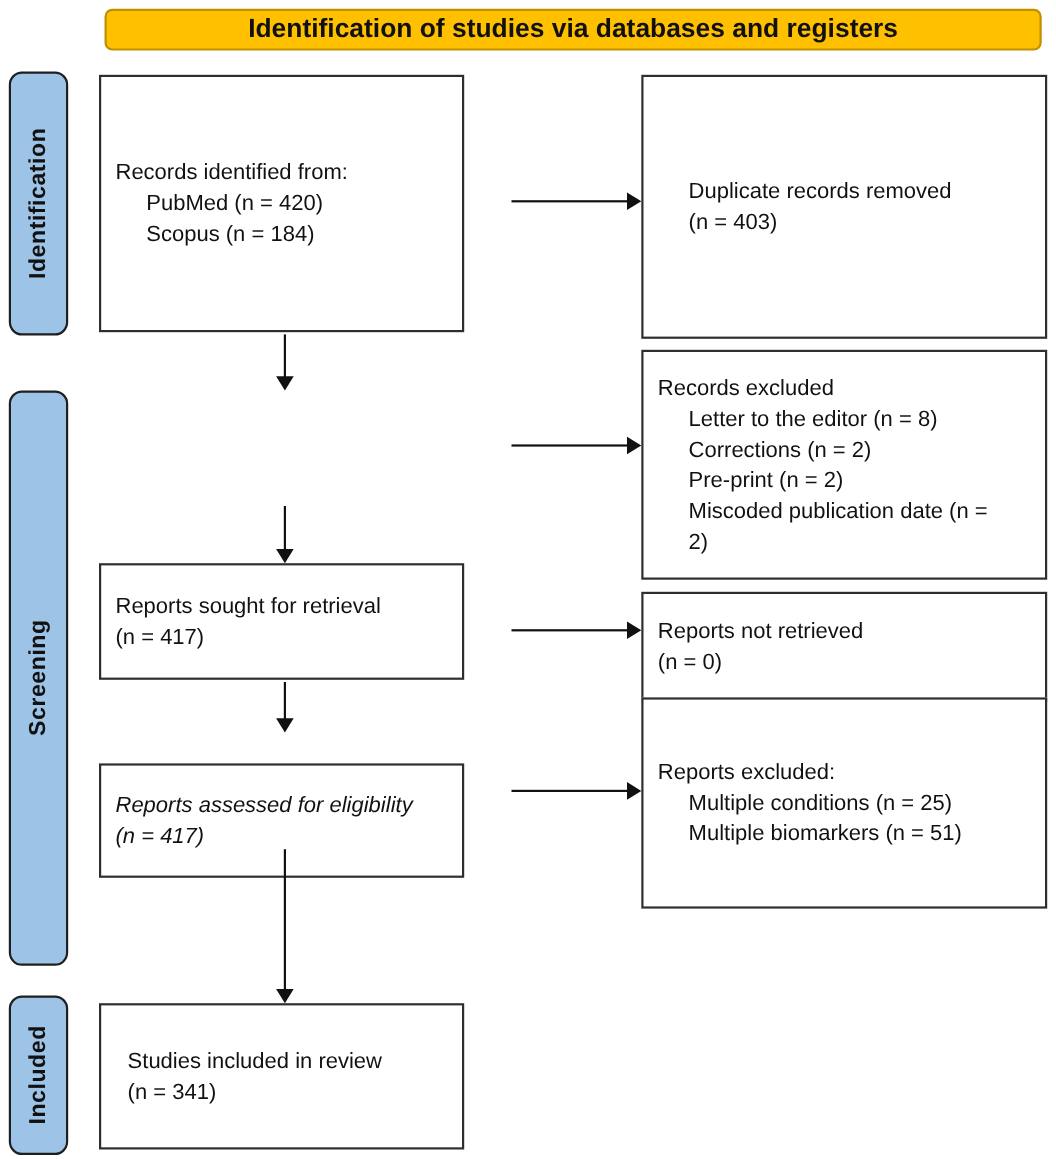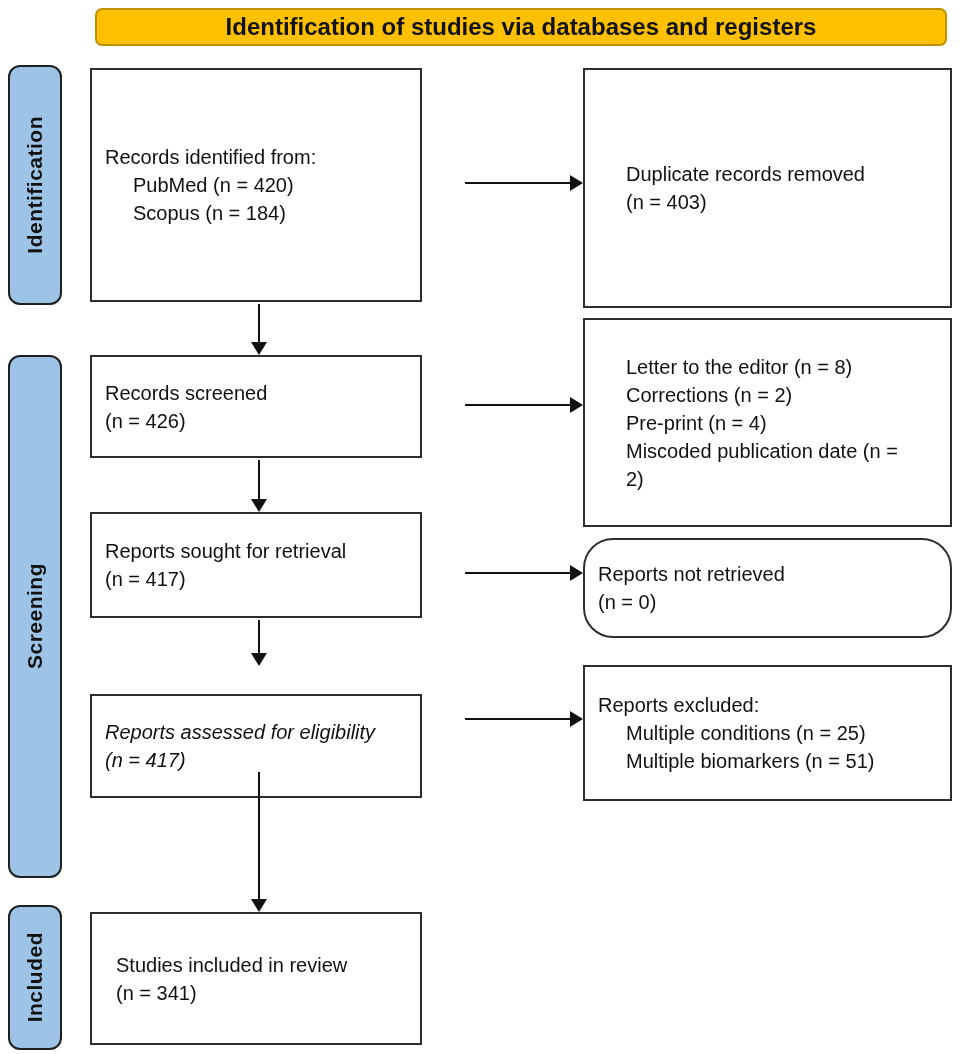--- a/index.html
+++ b/index.html
@@ -43,22 +43,22 @@
   .fbox .indent{padding-left:28px;}
   .col-left{left:90px;width:332px;}
   .col-right{left:583px;width:369px;}
   .b1{top:68px;height:234px;}
   .b2{top:355px;height:103px;}
   .b3{top:512px;height:106px;}
   .b4{top:694px;height:104px;font-style:italic;}
   .b5{top:912px;height:133px;padding-left:24px;}
   .r1{top:68px;height:240px;}
   .r2{top:318px;height:209px;}
-  .r3{top:538px;height:100px;border-radius:30px;}
-  .r4{top:665px;height:136px;}
+  .r3{top:538px;height:100px;}
+  .r4{top:634px;height:192px;}
   .it{font-style:italic;}
   .vline{position:absolute;width:2px;background:var(--arrow);}
   .hline{position:absolute;height:2px;background:var(--arrow);}
   .head-down{position:absolute;width:0;height:0;
     border-left:8px solid transparent;border-right:8px solid transparent;
     border-top:13px solid var(--arrow);}
   .head-right{position:absolute;width:0;height:0;
     border-top:8px solid transparent;border-bottom:8px solid transparent;
     border-left:13px solid var(--arrow);}
 </style>
@@ -80,24 +80,20 @@
   <div class="stage stage-included">
     <span class="stage-label">Included</span>
   </div>
 
   <div class="fbox col-left b1">
     <div>Records identified from:</div>
     <div class="indent">PubMed (n = 420)</div>
     <div class="indent">Scopus (n = 184)</div>
   </div>
 
-  <div class="fbox col-left b2">
-    <div>Records screened</div>
-    <div>(n = 426)</div>
-  </div>
 
   <div class="fbox col-left b3">
     <div>Reports sought for retrieval</div>
     <div>(n = 417)</div>
   </div>
 
   <div class="fbox col-left b4">
     <div>Reports assessed for eligibility</div>
     <div>(n = 417)</div>
   </div>
@@ -106,23 +102,24 @@
     <div>Studies included in review</div>
     <div>(n = 341)</div>
   </div>
 
   <div class="fbox col-right r1">
     <div class="indent">Duplicate records removed</div>
     <div class="indent">(n = 403)</div>
   </div>
 
   <div class="fbox col-right r2">
+    <div>Records excluded</div>
     <div class="indent">Letter to the editor (n = 8)</div>
     <div class="indent">Corrections (n = 2)</div>
-    <div class="indent">Pre-print (n = 4)</div>
+    <div class="indent">Pre-print (n = 2)</div>
     <div class="indent">Miscoded publication date (n =</div>
     <div class="indent">2)</div>
   </div>
 
   <div class="fbox col-right r3">
     <div>Reports not retrieved</div>
     <div>(n = 0)</div>
   </div>
 
   <div class="fbox col-right r4">

